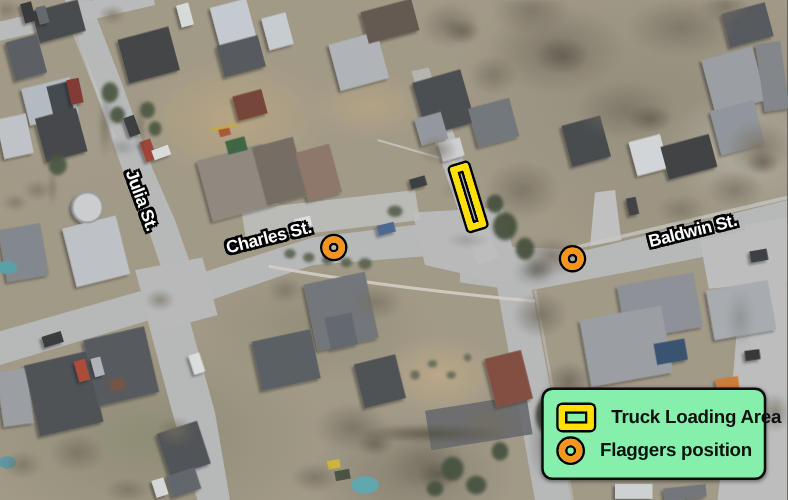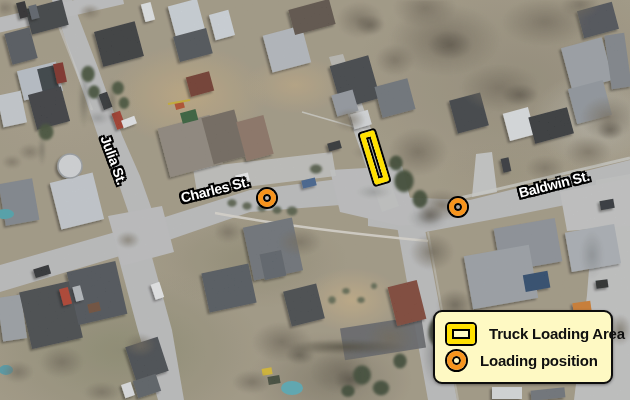--- a/index.html
+++ b/index.html
@@ -128,21 +128,21 @@
     transform:rotate(-17deg);
   }
   .flagger{
     width:8px;height:8px;border:5px solid #f7941d;border-radius:50%;
     box-shadow:0 0 0 2px #000, inset 0 0 0 2px #000;
   }
   .flagger-charles{left:258px;top:189px;}
   .flagger-baldwin{left:449px;top:198px;}
   .legend{
     left:433px;top:310px;width:156px;height:58px;
-    background:#fef9c3;border:2.5px solid #0d0d0d;border-radius:9px;
+    background:#86efac;border:2.5px solid #0d0d0d;border-radius:9px;
     padding:6px 10px;display:flex;flex-direction:column;justify-content:space-evenly;
     box-shadow:0 1px 3px rgba(0,0,0,.4);
   }
   .legend-row{display:flex;align-items:center;gap:12px;}
   .legend-swatch-rect{
     flex:0 0 auto;width:18px;height:10px;margin:2px;
     border:5px solid #ffe000;border-radius:3px;
     box-shadow:0 0 0 2px #000, inset 0 0 0 2px #000;
   }
   .legend-swatch-ring{
@@ -296,17 +296,17 @@
   <div class="flagger flagger-charles"></div>
   <div class="flagger flagger-baldwin"></div>
 
   <div class="legend">
     <div class="legend-row">
       <span class="legend-swatch-rect"></span>
       <span class="legend-label">Truck Loading Area</span>
     </div>
     <div class="legend-row">
       <span class="legend-swatch-ring"></span>
-      <span class="legend-label">Loading position</span>
+      <span class="legend-label">Flaggers position</span>
     </div>
   </div>
 
 </div>
 
 </body></html>

